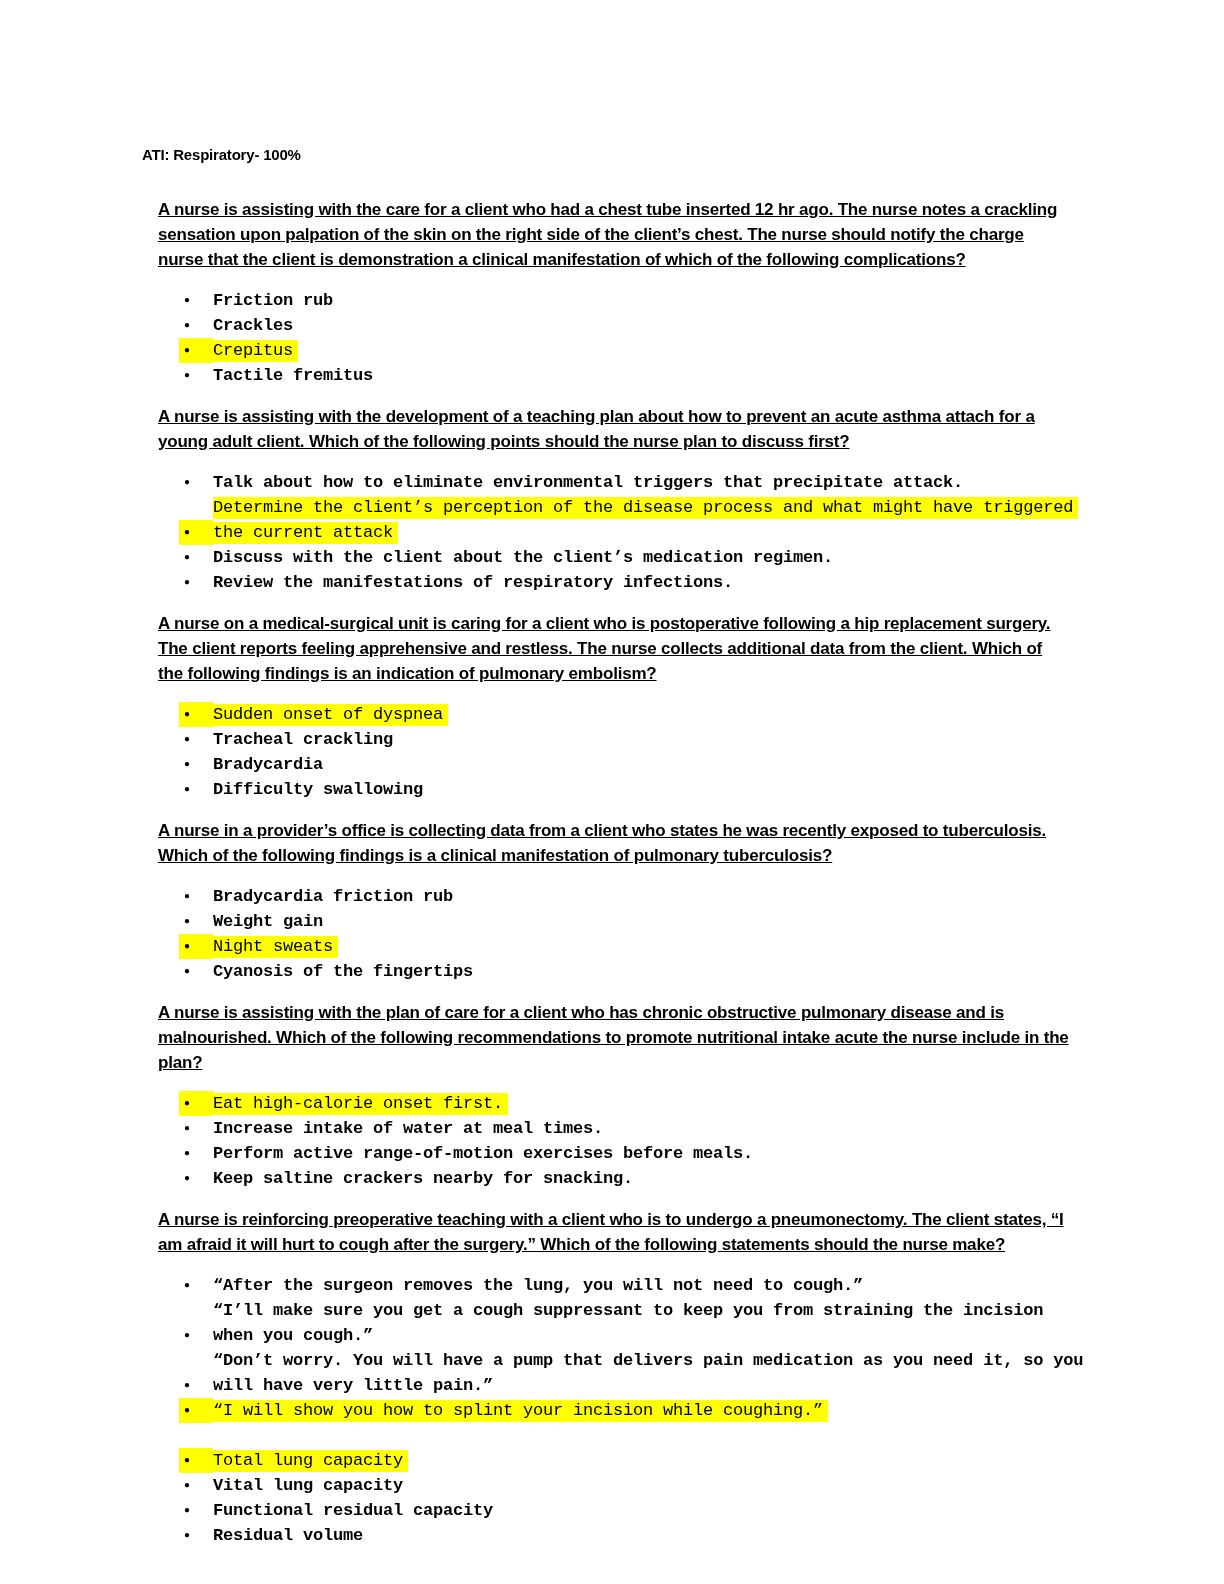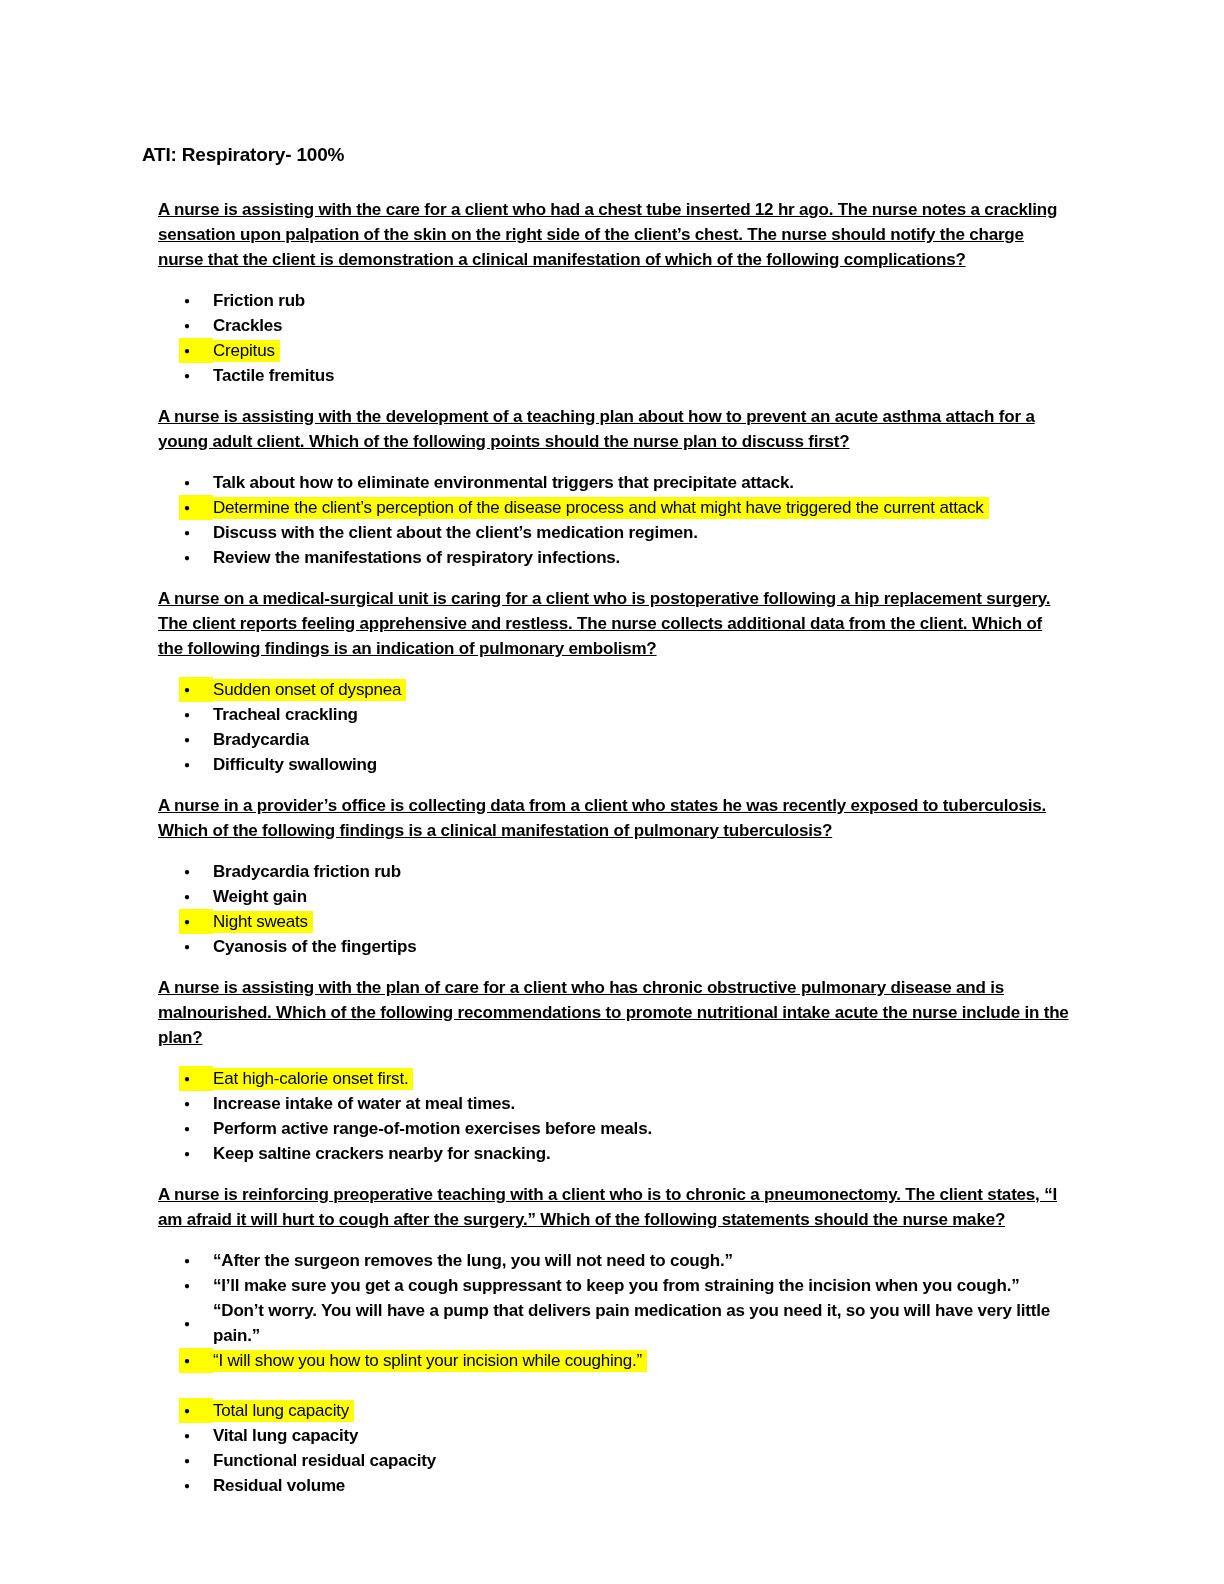--- a/index.html
+++ b/index.html
@@ -19,34 +19,35 @@
     left: 142px;
     top: 142px;
     width: 945px;
     font-size: 17px;
     font-weight: bold;
     line-height: 25px;
     letter-spacing: -0.2px;
   }
   .doc-title {
     margin: 0 0 30px 0;
-    font-size: 19px;
+    font-size: 15px;
     font-weight: bold;
   }
   .q-text {
     margin: 16px;
     text-decoration: underline;
   }
   .options {
     margin: 0;
   }
   .option {
     display: flex;
-    align-items: center;
+    align-items: flex-end;
     padding-left: 37px;
+    font-family: Liberation Mono, monospace;
   }
   .opt-bullet {
     flex: none;
     width: 34px;
     line-height: 25px;
     padding-left: 5px;
     box-sizing: border-box;
   }
   .opt-bullet::before {
     content: "●";
@@ -184,21 +185,21 @@
         <span class="opt-text"><span class="opt-inner">Perform active range-of-motion exercises before meals.</span></span>
       </div>
       <div class="option">
         <span class="opt-bullet"></span>
         <span class="opt-text"><span class="opt-inner">Keep saltine crackers nearby for snacking.</span></span>
       </div>
     </div>
   </section>
 
   <section class="question-block">
-    <p class="q-text">A nurse is reinforcing preoperative teaching with a client who is to chronic a pneumonectomy. The client states, “I am afraid it will hurt to cough after the surgery.” Which of the following statements should the nurse make?</p>
+    <p class="q-text">A nurse is reinforcing preoperative teaching with a client who is to undergo a pneumonectomy. The client states, “I am afraid it will hurt to cough after the surgery.” Which of the following statements should the nurse make?</p>
     <div class="options">
       <div class="option">
         <span class="opt-bullet"></span>
         <span class="opt-text"><span class="opt-inner">“After the surgeon removes the lung, you will not need to cough.”</span></span>
       </div>
       <div class="option">
         <span class="opt-bullet"></span>
         <span class="opt-text"><span class="opt-inner">“I’ll make sure you get a cough suppressant to keep you from straining the incision when you cough.”</span></span>
       </div>
       <div class="option">

